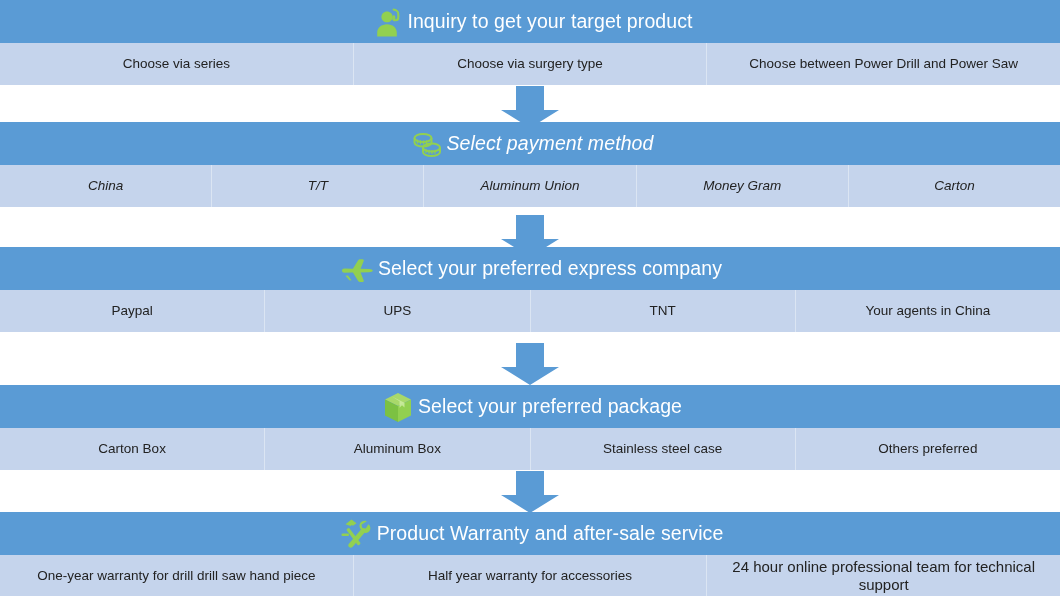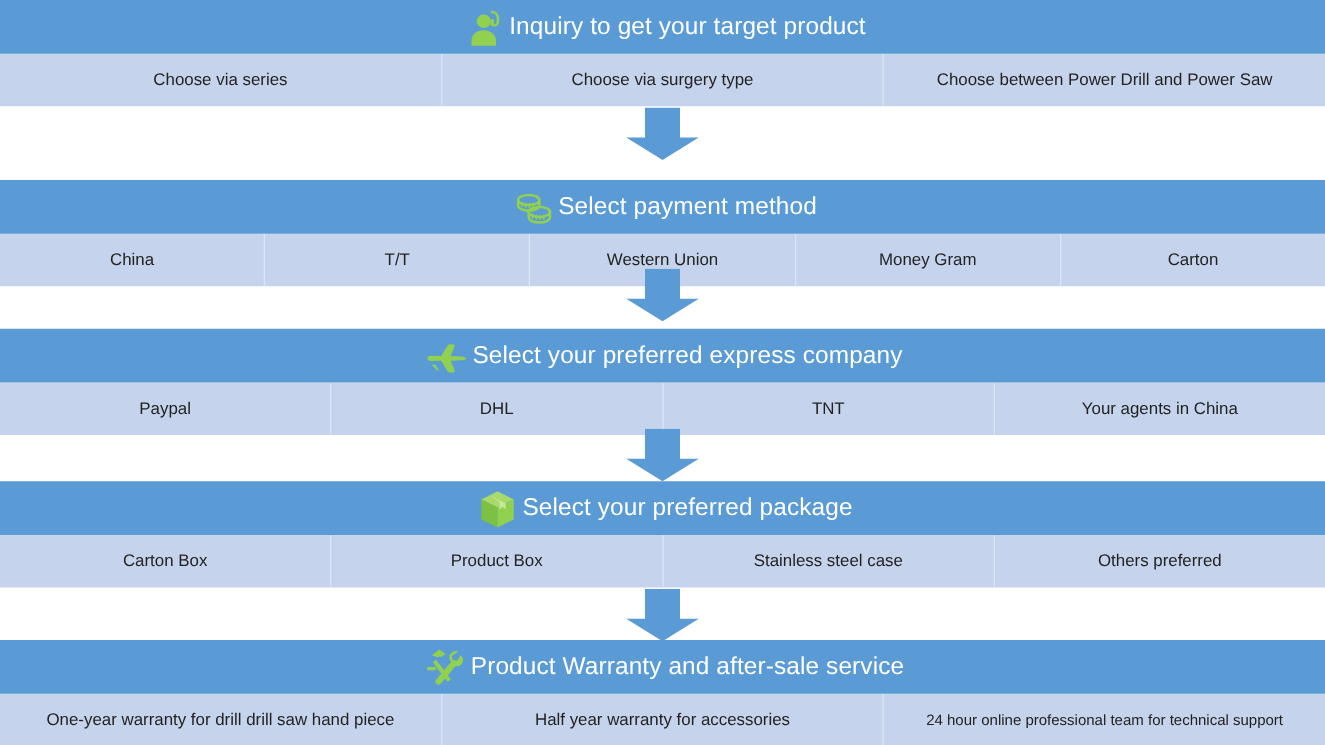--- a/index.html
+++ b/index.html
@@ -67,37 +67,37 @@
     align-items: center;
     justify-content: center;
     text-align: center;
     padding: 0 6px;
     color: #222222;
     font-size: 13.5px;
     line-height: 1.18;
     border-right: 1px solid #dbe5f3;
   }
   .option-cell:last-child { border-right: none; }
-  .option-cell.two-line { font-size: 12px; }
+  .option-cell.two-line { font-size: 15px; }
 
   
   .arrow {
     position: absolute;
     left: 498px;
     width: 64px;
     height: 42px;
   }
   .arrow svg { display: block; width: 64px; height: 42px; }
 
   
   .stage-1 { top: 0px; }
   .arrow-1 { top: 86px; }
-  .stage-2 { top: 144px; }
+  .stage-2 { top: 122px; font-style: italic; }
   .arrow-2 { top: 215px; }
-  .stage-3 { top: 263px; }
+  .stage-3 { top: 247px; }
   .arrow-3 { top: 343px; }
   .stage-4 { top: 385px; }
   .arrow-4 { top: 471px; }
   .stage-5 { top: 512px; }
 </style>
 </head>
 <body>
 
 <div id="flow">
 
@@ -146,21 +146,21 @@
             <line x1="25" y1="24.9" x2="25" y2="28.9"></line>
             <line x1="28" y1="24.7" x2="28" y2="28.7"></line>
           </g>
         </svg>
       </span>
       <span class="stage-title">Select payment method</span>
     </div>
     <div class="stage-options">
       <div class="option-cell">China</div>
       <div class="option-cell">T/T</div>
-      <div class="option-cell">Western Union</div>
+      <div class="option-cell">Aluminum Union</div>
       <div class="option-cell">Money Gram</div>
       <div class="option-cell">Carton</div>
     </div>
   </div>
 
   <div class="arrow arrow-2">
     <svg viewBox="0 0 64 42">
       <path d="M18 0 H46 V24 H61 L32 42 L3 24 H18 Z" fill="#5a9bd5"></path>
     </svg>
   </div>
@@ -172,21 +172,21 @@
           <g fill="#92d050">
             <path d="M4 20.5c0-1.1 1-2 2.3-2l8.6.2 5.1-8.1c.5-.8 1.4-1.3 2.3-1.3h2.3c.9 0 1.4.8 1.1 1.6l-3.1 7.9 8.3.3c2.2.1 3.9.9 3.9 1.6s-1.7 1.4-3.9 1.5l-8.3.3 3.1 7.9c.3.8-.2 1.6-1.1 1.6h-2.3c-.9 0-1.8-.5-2.3-1.3l-5.1-8.1-8.6.2c-1.3 0-2.3-.9-2.3-2z"></path>
             <path d="M10 25.5l3.5 4.8-1.8.1-4.3-4.7z"></path>
           </g>
         </svg>
       </span>
       <span class="stage-title">Select your preferred express company</span>
     </div>
     <div class="stage-options">
       <div class="option-cell">Paypal</div>
-      <div class="option-cell">DHL</div>
+      <div class="option-cell">UPS</div>
       <div class="option-cell">TNT</div>
       <div class="option-cell">Your agents in China</div>
     </div>
   </div>
 
   <div class="arrow arrow-3">
     <svg viewBox="0 0 64 42">
       <path d="M18 0 H46 V24 H61 L32 42 L3 24 H18 Z" fill="#5a9bd5"></path>
     </svg>
   </div>
@@ -198,21 +198,21 @@
           <path d="M20 5 L33 11.5 L20 18 L7 11.5 Z" fill="#a8d96a"></path>
           <path d="M7 11.5 L20 18 L20 34 L7 27.5 Z" fill="#7cc142"></path>
           <path d="M33 11.5 L20 18 L20 34 L33 27.5 Z" fill="#92d050"></path>
           <path d="M13.5 8.2 L26.5 14.7 L26.5 19.5 L24 17.3 L21.5 19.7 L21.5 13.3 Z" fill="#cdeca0" opacity=".85"></path>
         </svg>
       </span>
       <span class="stage-title">Select your preferred package</span>
     </div>
     <div class="stage-options">
       <div class="option-cell">Carton Box</div>
-      <div class="option-cell">Product Box</div>
+      <div class="option-cell">Aluminum Box</div>
       <div class="option-cell">Stainless steel case</div>
       <div class="option-cell">Others preferred</div>
     </div>
   </div>
 
   <div class="arrow arrow-4">
     <svg viewBox="0 0 64 42">
       <path d="M18 0 H46 V24 H61 L32 42 L3 24 H18 Z" fill="#5a9bd5"></path>
     </svg>
   </div>

